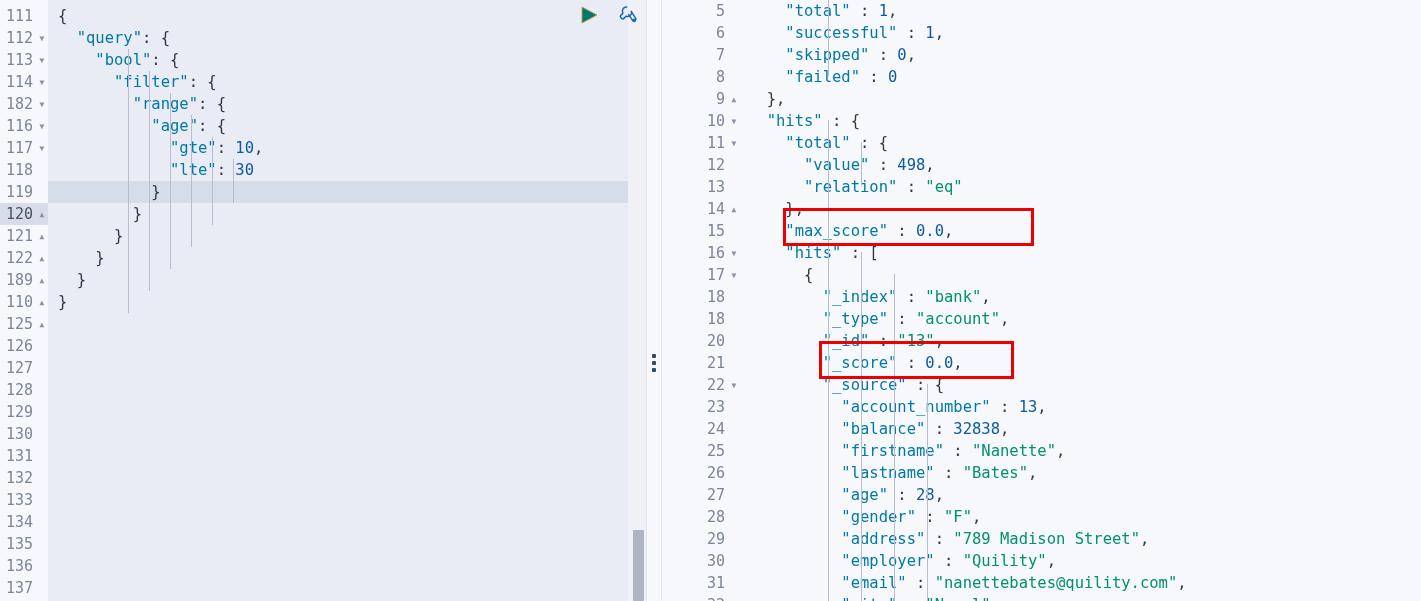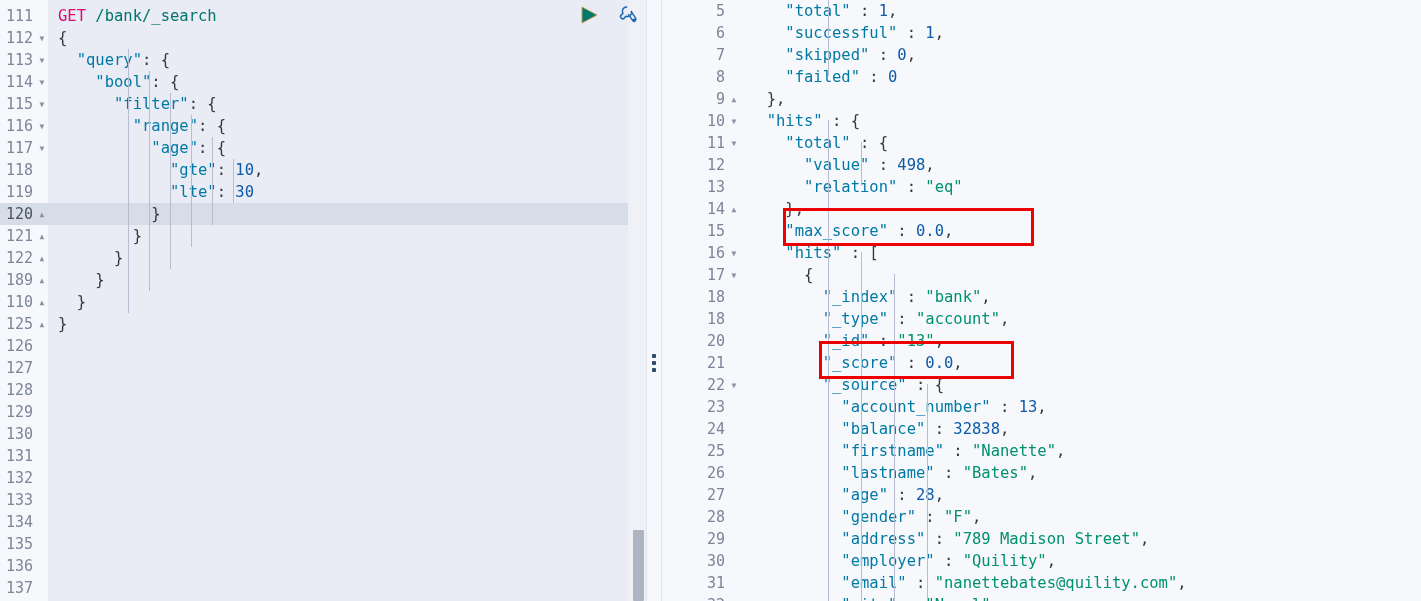--- a/index.html
+++ b/index.html
@@ -134,21 +134,21 @@
 
   <div class="pane" id="leftPane">
     <div class="leftFill"></div>
     <div class="leftBelow"></div>
 
     <div class="gutter" id="leftGutter" style="padding-top: 5px;">
         <div class="gl"><span class="num">111</span><span class="fold"></span></div>
         <div class="gl"><span class="num">112</span><span class="fold">▼</span></div>
         <div class="gl"><span class="num">113</span><span class="fold">▼</span></div>
         <div class="gl"><span class="num">114</span><span class="fold">▼</span></div>
-        <div class="gl"><span class="num">115</span><span class="fold">▼</span></div>
+        <div class="gl"><span class="num">182</span><span class="fold">▼</span></div>
         <div class="gl"><span class="num">116</span><span class="fold">▼</span></div>
         <div class="gl"><span class="num">117</span><span class="fold">▼</span></div>
         <div class="gl"><span class="num">118</span><span class="fold"></span></div>
         <div class="gl"><span class="num">119</span><span class="fold"></span></div>
         <div class="gl active"><span class="num">120</span><span class="fold">▲</span></div>
         <div class="gl"><span class="num">121</span><span class="fold">▲</span></div>
         <div class="gl"><span class="num">122</span><span class="fold">▲</span></div>
         <div class="gl"><span class="num">189</span><span class="fold">▲</span></div>
         <div class="gl"><span class="num">110</span><span class="fold">▲</span></div>
         <div class="gl"><span class="num">125</span><span class="fold">▲</span></div>
@@ -159,21 +159,20 @@
         <div class="gl"><span class="num">130</span><span class="fold"></span></div>
         <div class="gl"><span class="num">131</span><span class="fold"></span></div>
         <div class="gl"><span class="num">132</span><span class="fold"></span></div>
         <div class="gl"><span class="num">133</span><span class="fold"></span></div>
         <div class="gl"><span class="num">134</span><span class="fold"></span></div>
         <div class="gl"><span class="num">135</span><span class="fold"></span></div>
         <div class="gl"><span class="num">136</span><span class="fold"></span></div>
         <div class="gl"><span class="num">137</span><span class="fold"></span></div>
       </div>
     <div class="codearea" id="leftCode" style="padding-top: 5px;">
-        <div class="line"><span class="t-method">GET</span><span class="t-punc"> </span><span class="t-url">/bank/_search</span></div>
         <div class="line"><span class="t-brace">{</span></div>
         <div class="line"><span class="t-punc">  </span><span class="t-key">"query"</span><span class="t-punc">: </span><span class="t-brace">{</span></div>
         <div class="line"><span class="t-punc">    </span><span class="t-key">"bool"</span><span class="t-punc">: </span><span class="t-brace">{</span></div>
         <div class="line"><span class="t-punc">      </span><span class="t-key">"filter"</span><span class="t-punc">: </span><span class="t-brace">{</span></div>
         <div class="line"><span class="t-punc">        </span><span class="t-key">"range"</span><span class="t-punc">: </span><span class="t-brace">{</span></div>
         <div class="line"><span class="t-punc">          </span><span class="t-key">"age"</span><span class="t-punc">: </span><span class="t-brace">{</span></div>
         <div class="line"><span class="t-punc">            </span><span class="t-key">"gte"</span><span class="t-punc">: </span><span class="t-num">10</span><span class="t-punc">,</span></div>
         <div class="line"><span class="t-punc">            </span><span class="t-key">"lte"</span><span class="t-punc">: </span><span class="t-num">30</span></div>
         <div class="line active"><span class="t-punc">          </span><span class="t-brace">}</span></div>
         <div class="line"><span class="t-punc">        </span><span class="t-brace">}</span></div>

